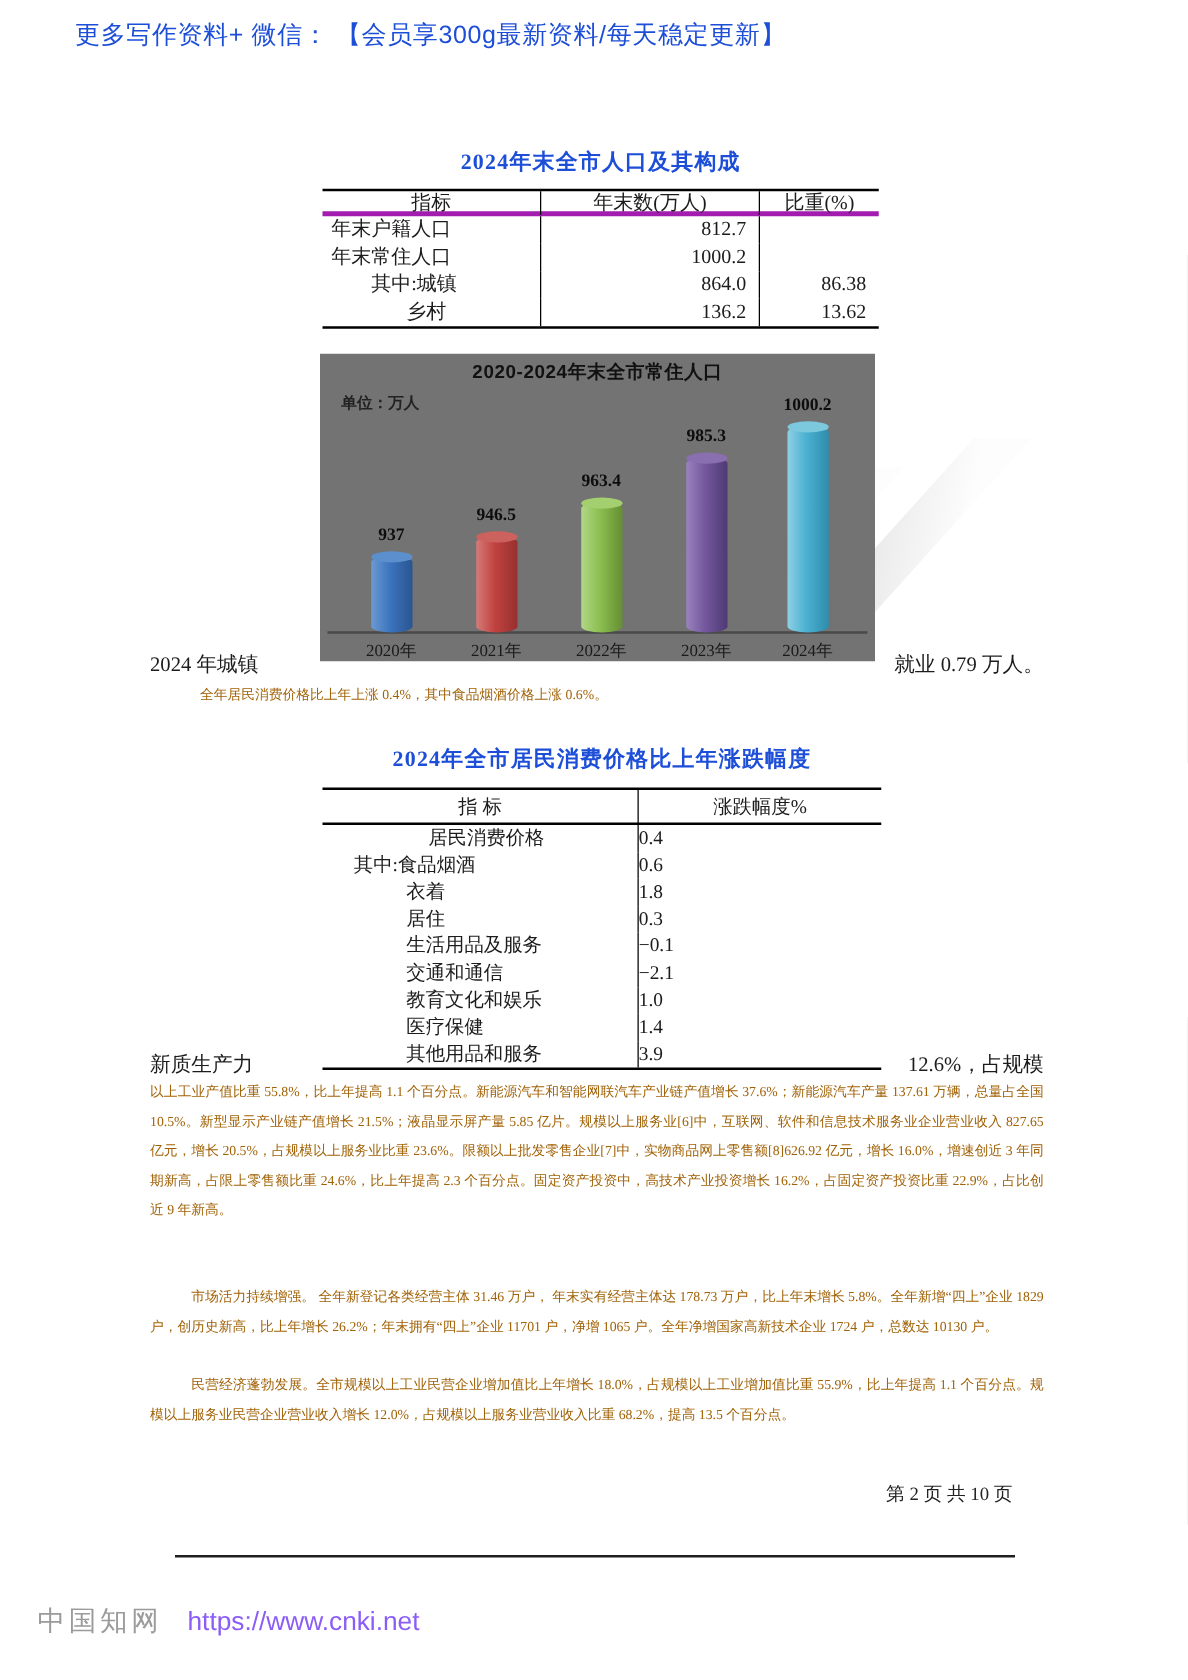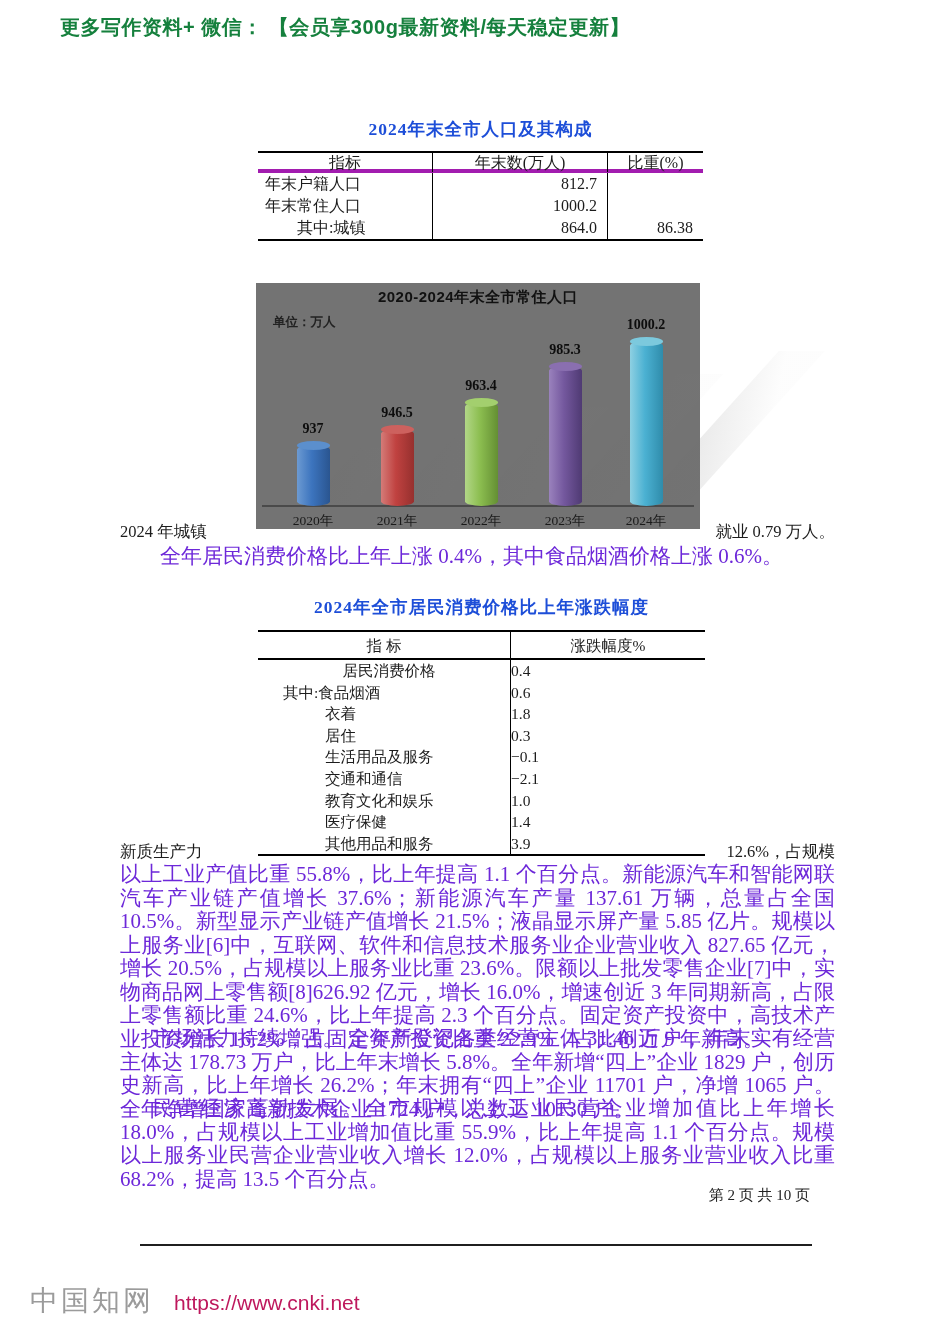--- a/index.html
+++ b/index.html
@@ -6,21 +6,21 @@
   html,body { background:#e9e9e9; }
   .page {
     position:relative; width:950px; height:1344px; background:#ffffff;
     margin:0 auto; overflow:hidden;
     font-family:"Liberation Serif","DejaVu Serif",serif; color:#1c1c1c;
   }
   
   .banner {
     position:absolute; left:60px; top:14px;
     font-family:"Liberation Sans","DejaVu Sans",sans-serif;
-    font-size:20px; font-weight:700; letter-spacing:0.5px; color:#15803d;
+    font-size:20px; font-weight:400; letter-spacing:0.5px; color:#1d4ed8;
     white-space:nowrap;
   }
   
   .tbl-title { font-size:17.5px; font-weight:bold; text-align:center; letter-spacing:1px; color:#1d4ed8; }
   .t-section { position:absolute; background:#ffffff; }
   .t1-section { left:258px; top:117px; width:445px; z-index:2; }
   .t2-section { left:258px; top:595px; width:447px; z-index:2; }
   .dtable { position:absolute; left:0; border-top:2px solid #000; border-bottom:2px solid #000; width:100%; }
   .t1 { top:34px; font-size:16px; }
   .t2 { top:35px; font-size:15.5px; }
@@ -44,32 +44,32 @@
   .axis { position:absolute; top:222px; left:6px; width:432px; height:2px; background:#4a4a4a; }
   .bar-shadow { position:absolute; transform:skewX(-42deg); transform-origin:0 100%;
     background:linear-gradient(55deg, rgba(110,110,110,0.22), rgba(140,140,140,0.02) 75%); }
   .cyl { position:absolute; border-radius:17px/5px; }
   .cyl .cap { position:absolute; top:-4px; left:0; width:100%; height:9px; border-radius:50%; }
   .val-label { position:absolute; font-size:14px; font-weight:bold; color:#0d0d0d; text-align:center; width:70px; }
   .cat-label { position:absolute; top:229px; font-size:13.5px; color:#1a1a1a; text-align:center; width:80px; }
   
   .split-line { position:absolute; left:120px; width:715px; height:24px; z-index:1;
     display:flex; justify-content:space-between; font-size:16.5px; line-height:23.5px; }
-  .para { position:absolute; left:120px; width:715px; font-size:21px; line-height:23.5px;
-    text-align:justify; color:#6d28d9; z-index:1; }
+  .para { position:absolute; left:120px; width:715px; font-size:11px; line-height:23.5px;
+    text-align:justify; color:#a16207; z-index:1; }
   .indent { text-indent:33px; }
   .pa2 { padding-left:40px; text-align:left; }
   
   .page-num { position:absolute; left:120px; top:1186px; width:690px; text-align:right;
     font-size:15px; color:#222; }
   .divider { position:absolute; left:140px; top:1244px; width:672px; height:2px; background:#1f1f1f; }
   .watermark { position:absolute; left:30px; top:1282px; display:flex; align-items:baseline; gap:20px; }
-  .wm-name { font-size:28px; letter-spacing:3px; color:#9b9b9b;
+  .wm-name { font-size:22px; letter-spacing:3px; color:#9b9b9b;
     font-family:"Liberation Sans","DejaVu Sans",sans-serif; }
-  .wm-url { font-size:21px; color:#be185d; font-family:"Liberation Sans","DejaVu Sans",sans-serif; }
+  .wm-url { font-size:21px; color:#8b5cf6; font-family:"Liberation Sans","DejaVu Sans",sans-serif; }
 </style>
 </head>
 <body>
 
 <div class="page">
 
   <div class="banner">更多写作资料+ 微信： 【会员享300g最新资料/每天稳定更新】</div>
 
   <section class="t-section t1-section">
     <div class="tbl-title">2024年末全市人口及其构成</div>
@@ -88,20 +88,25 @@
           <div class="trow">
             <div style="padding-left: 7px;">年末常住人口</div>
             <div class="vline num-r">1000.2</div>
             <div class="vline num-r"></div>
           </div>
           <div class="trow">
             <div style="padding-left: 39px;">其中:城镇</div>
             <div class="vline num-r">864.0</div>
             <div class="vline num-r">86.38</div>
           </div>
+          <div class="trow">
+            <div style="padding-left: 67px;">乡村</div>
+            <div class="vline num-r">136.2</div>
+            <div class="vline num-r">13.62</div>
+          </div>
         </div>
     </div>
   </section>
 
   <section class="chart">
     <div class="chart-title">2020-2024年末全市常住人口</div>
     <div class="chart-unit">单位：万人</div>
     <div id="plot">
       <div class="axis"></div>
     <div class="bar-shadow" style="left: 53px; top: 220px; width: 46px; height: 56px; margin-top: -56px;"></div>

